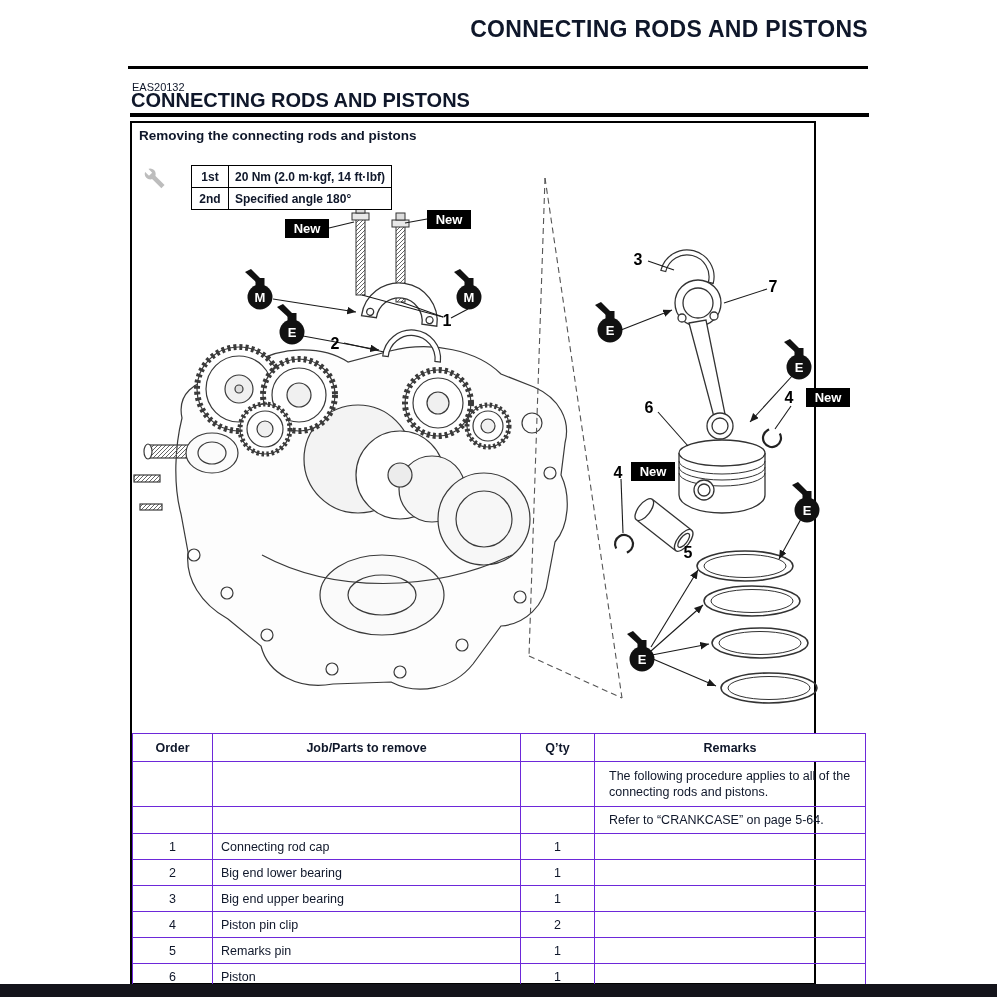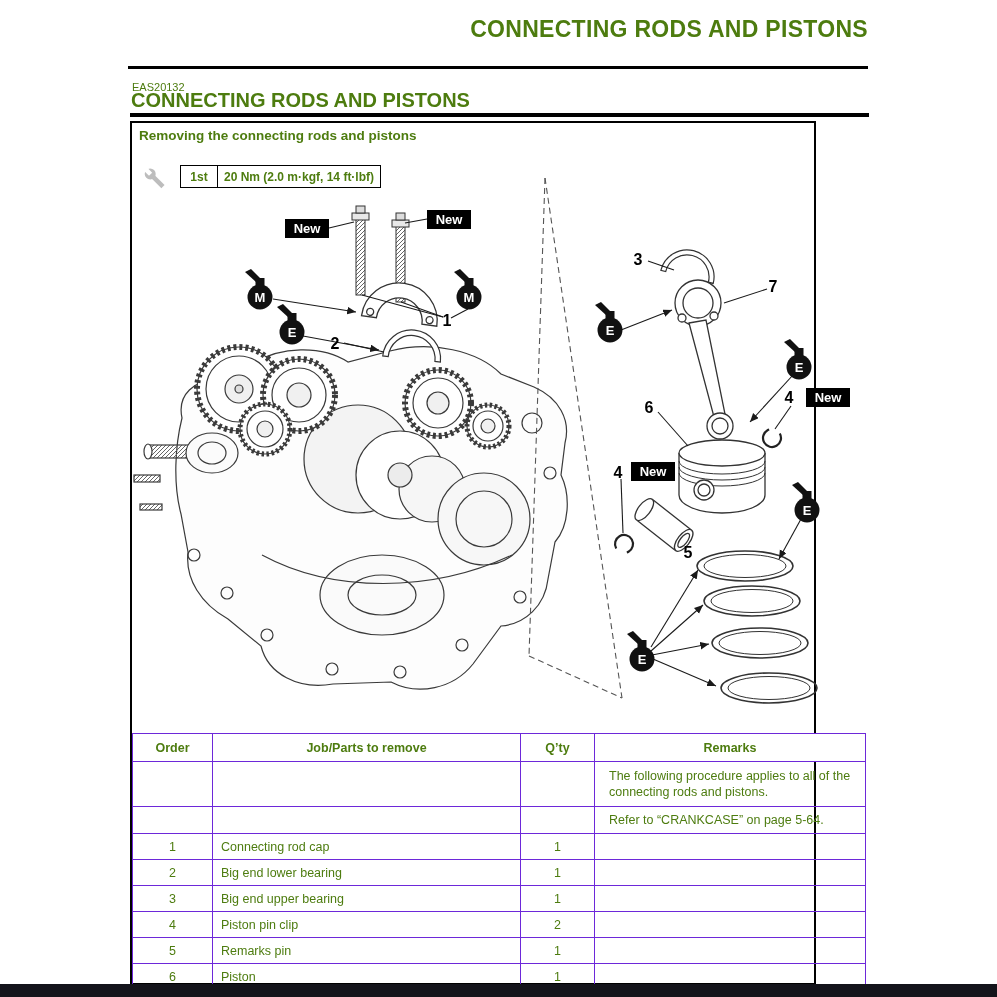--- a/index.html
+++ b/index.html
@@ -1,29 +1,29 @@
 <!DOCTYPE html>
 <html><head>
 <meta charset="utf-8">
 <style>
   html,body{margin:0;padding:0;background:#fff;}
   .page{position:relative;width:997px;height:997px;background:#fff;overflow:hidden;
-        font-family:"Liberation Sans",sans-serif;color:#4d7c0f;}
+        font-family:"Liberation Sans",sans-serif;color:#0f172a;}
   .doc-header{position:absolute;top:16px;left:130px;width:738px;text-align:right;
         font-size:23px;font-weight:bold;letter-spacing:.3px;}
   .header-rule{position:absolute;top:66px;left:128px;width:740px;height:3px;background:#000;}
   .eas{position:absolute;top:81px;left:132px;font-size:11px;}
   .section-title{position:absolute;top:89px;left:131px;margin:0;font-size:20px;font-weight:bold;}
   .title-rule{position:absolute;top:113px;left:130px;width:739px;height:4px;background:#000;}
   .main-box{position:absolute;top:121px;left:130px;width:686px;height:864px;
         border:2px solid #000;box-sizing:border-box;background:#fff;}
   .figure-area{position:relative;width:733px;height:610px;}
   .figure-caption{position:absolute;top:5px;left:7px;font-size:13.5px;font-weight:bold;z-index:3;}
   .torque-wrap{position:absolute;top:42px;left:10px;display:flex;align-items:flex-start;z-index:3;}
-  .torque-table{border-collapse:collapse;margin-left:12px;background:#fff;}
+  .torque-table{border-collapse:collapse;margin-left:23px;background:#fff;}
   .torque-table td{border:1px solid #000;font-size:12px;font-weight:bold;height:19px;}
   .torque-table td.step{width:34px;text-align:center;}
   .torque-table td.val{padding:0 6px;}
   svg.diagram{position:absolute;top:0;left:0;z-index:1;}
   .callout{font-size:16px;font-weight:bold;fill:#000;text-anchor:middle;
         font-family:"Liberation Sans",sans-serif;}
   .newtxt{fill:#fff;font-size:13px;font-weight:bold;text-anchor:middle;
         font-family:"Liberation Sans",sans-serif;}
   .oiltxt{fill:#fff;font-size:13px;font-weight:bold;text-anchor:middle;
         font-family:"Liberation Sans",sans-serif;}
@@ -61,20 +61,24 @@
             <circle cx="13.2" cy="7" r="5.5" fill="#bdbdbd"></circle>
             <rect x="11" y="0" width="4.5" height="7.5" fill="#ffffff"></rect>
           </g>
         </svg>
         <table class="torque-table">
           <tbody>
               <tr>
             <td class="step">1st</td>
             <td class="val">20 Nm (2.0 m·kgf, 14 ft·lbf)</td>
           </tr>
+          <tr>
+            <td class="step">2nd</td>
+            <td class="val">Specified angle 180°</td>
+          </tr>
         </tbody>
           </table>
       </div>
 
       <svg class="diagram" viewBox="0 0 733 610" width="733" height="610">
         <defs>
           <pattern id="hatch" width="4" height="4" patternUnits="userSpaceOnUse">
             <path d="M0,4 L4,0" stroke="#666" stroke-width="1"></path>
           </pattern>
           <marker id="arr" markerWidth="9" markerHeight="8" refX="8" refY="3.5" orient="auto">

